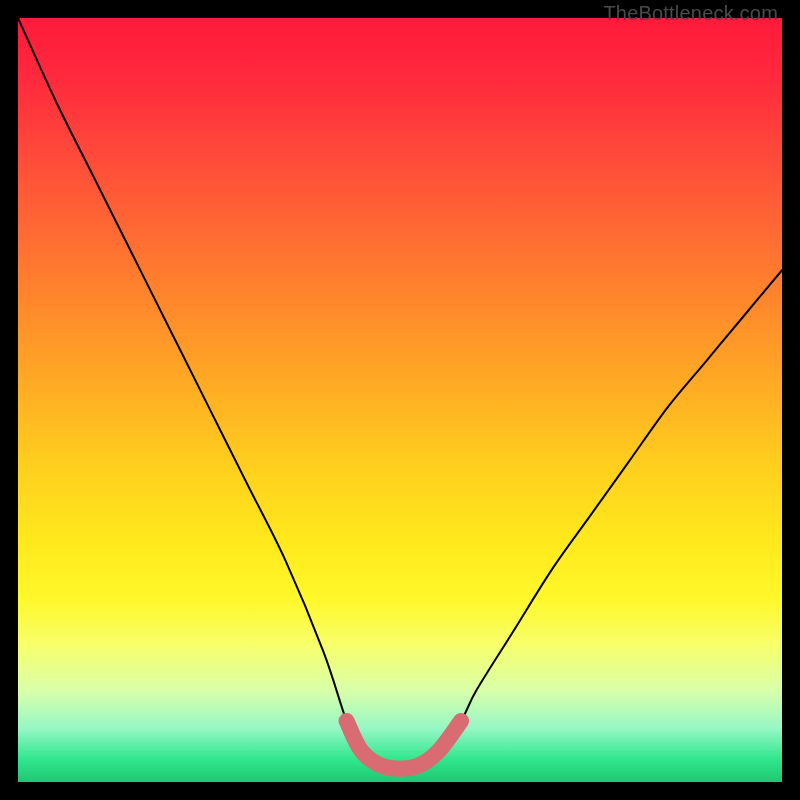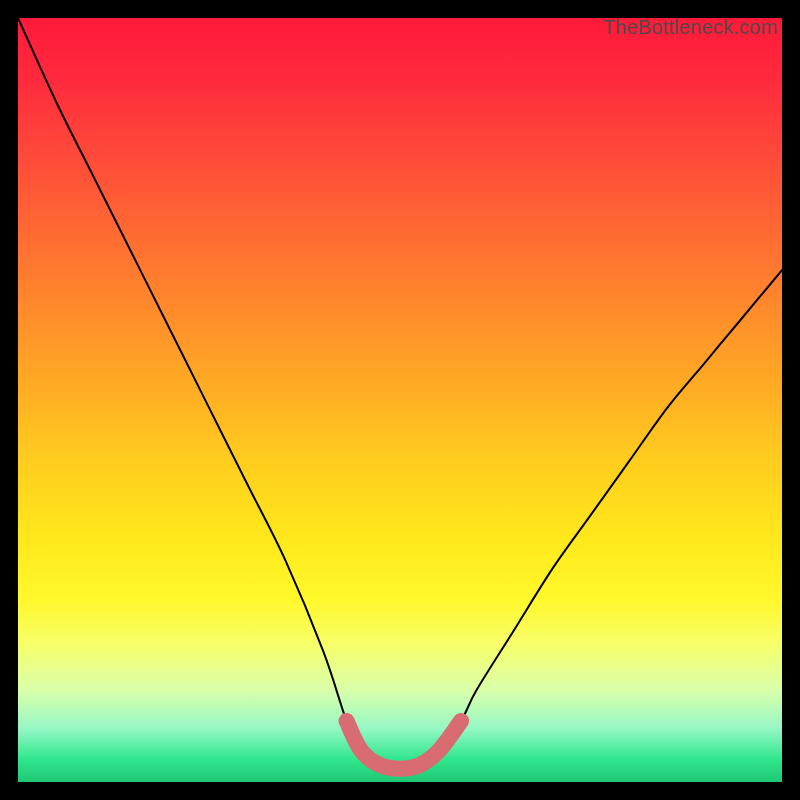--- a/index.html
+++ b/index.html
@@ -35,21 +35,21 @@
       #fff82a 76%,
       #f7ff6a 82%,
       #d9ffaa 88%,
       #96f7c5 93%,
       #30e78d 97%,
       #1fc774 100%
     );
   }
   .watermark {
     position: absolute;
-    top: 16px;
+    top: 2px;
     right: 22px;
     color: #4a4a4a;
     font-size: 20px;
     font-weight: 500;
     letter-spacing: 0.2px;
     user-select: none;
   }
   svg.curve {
     position: absolute;
     left: 0;

